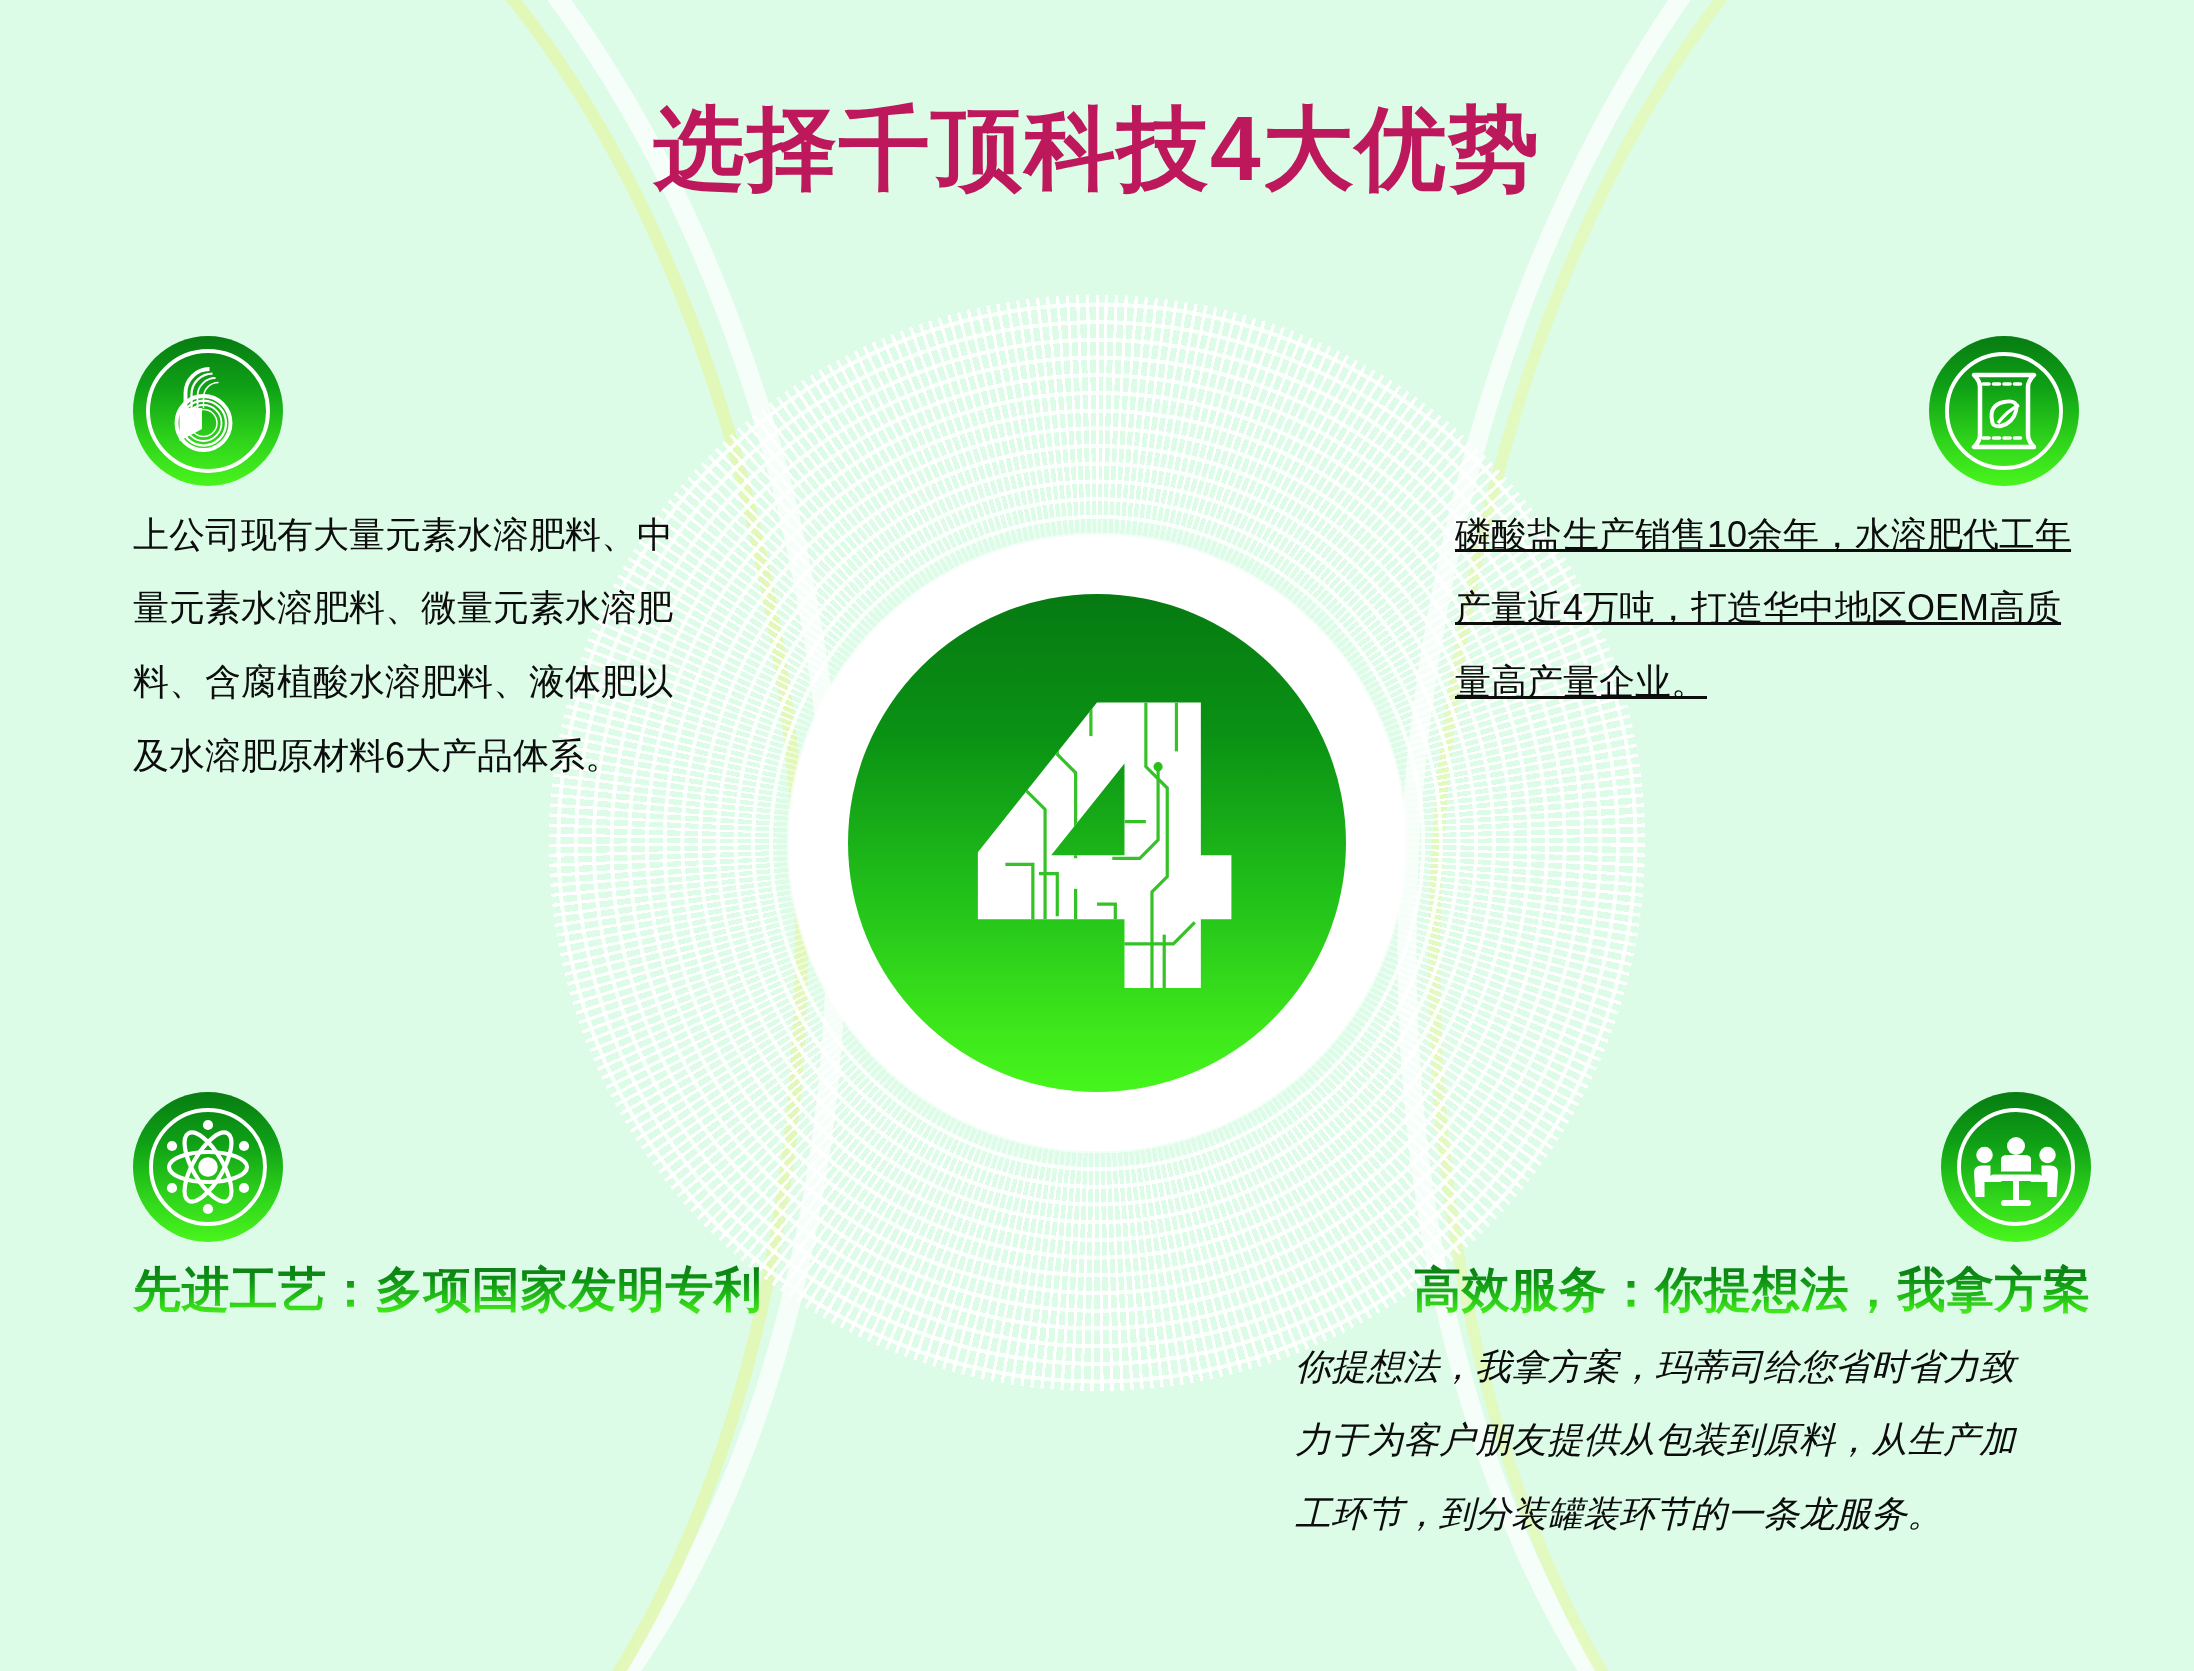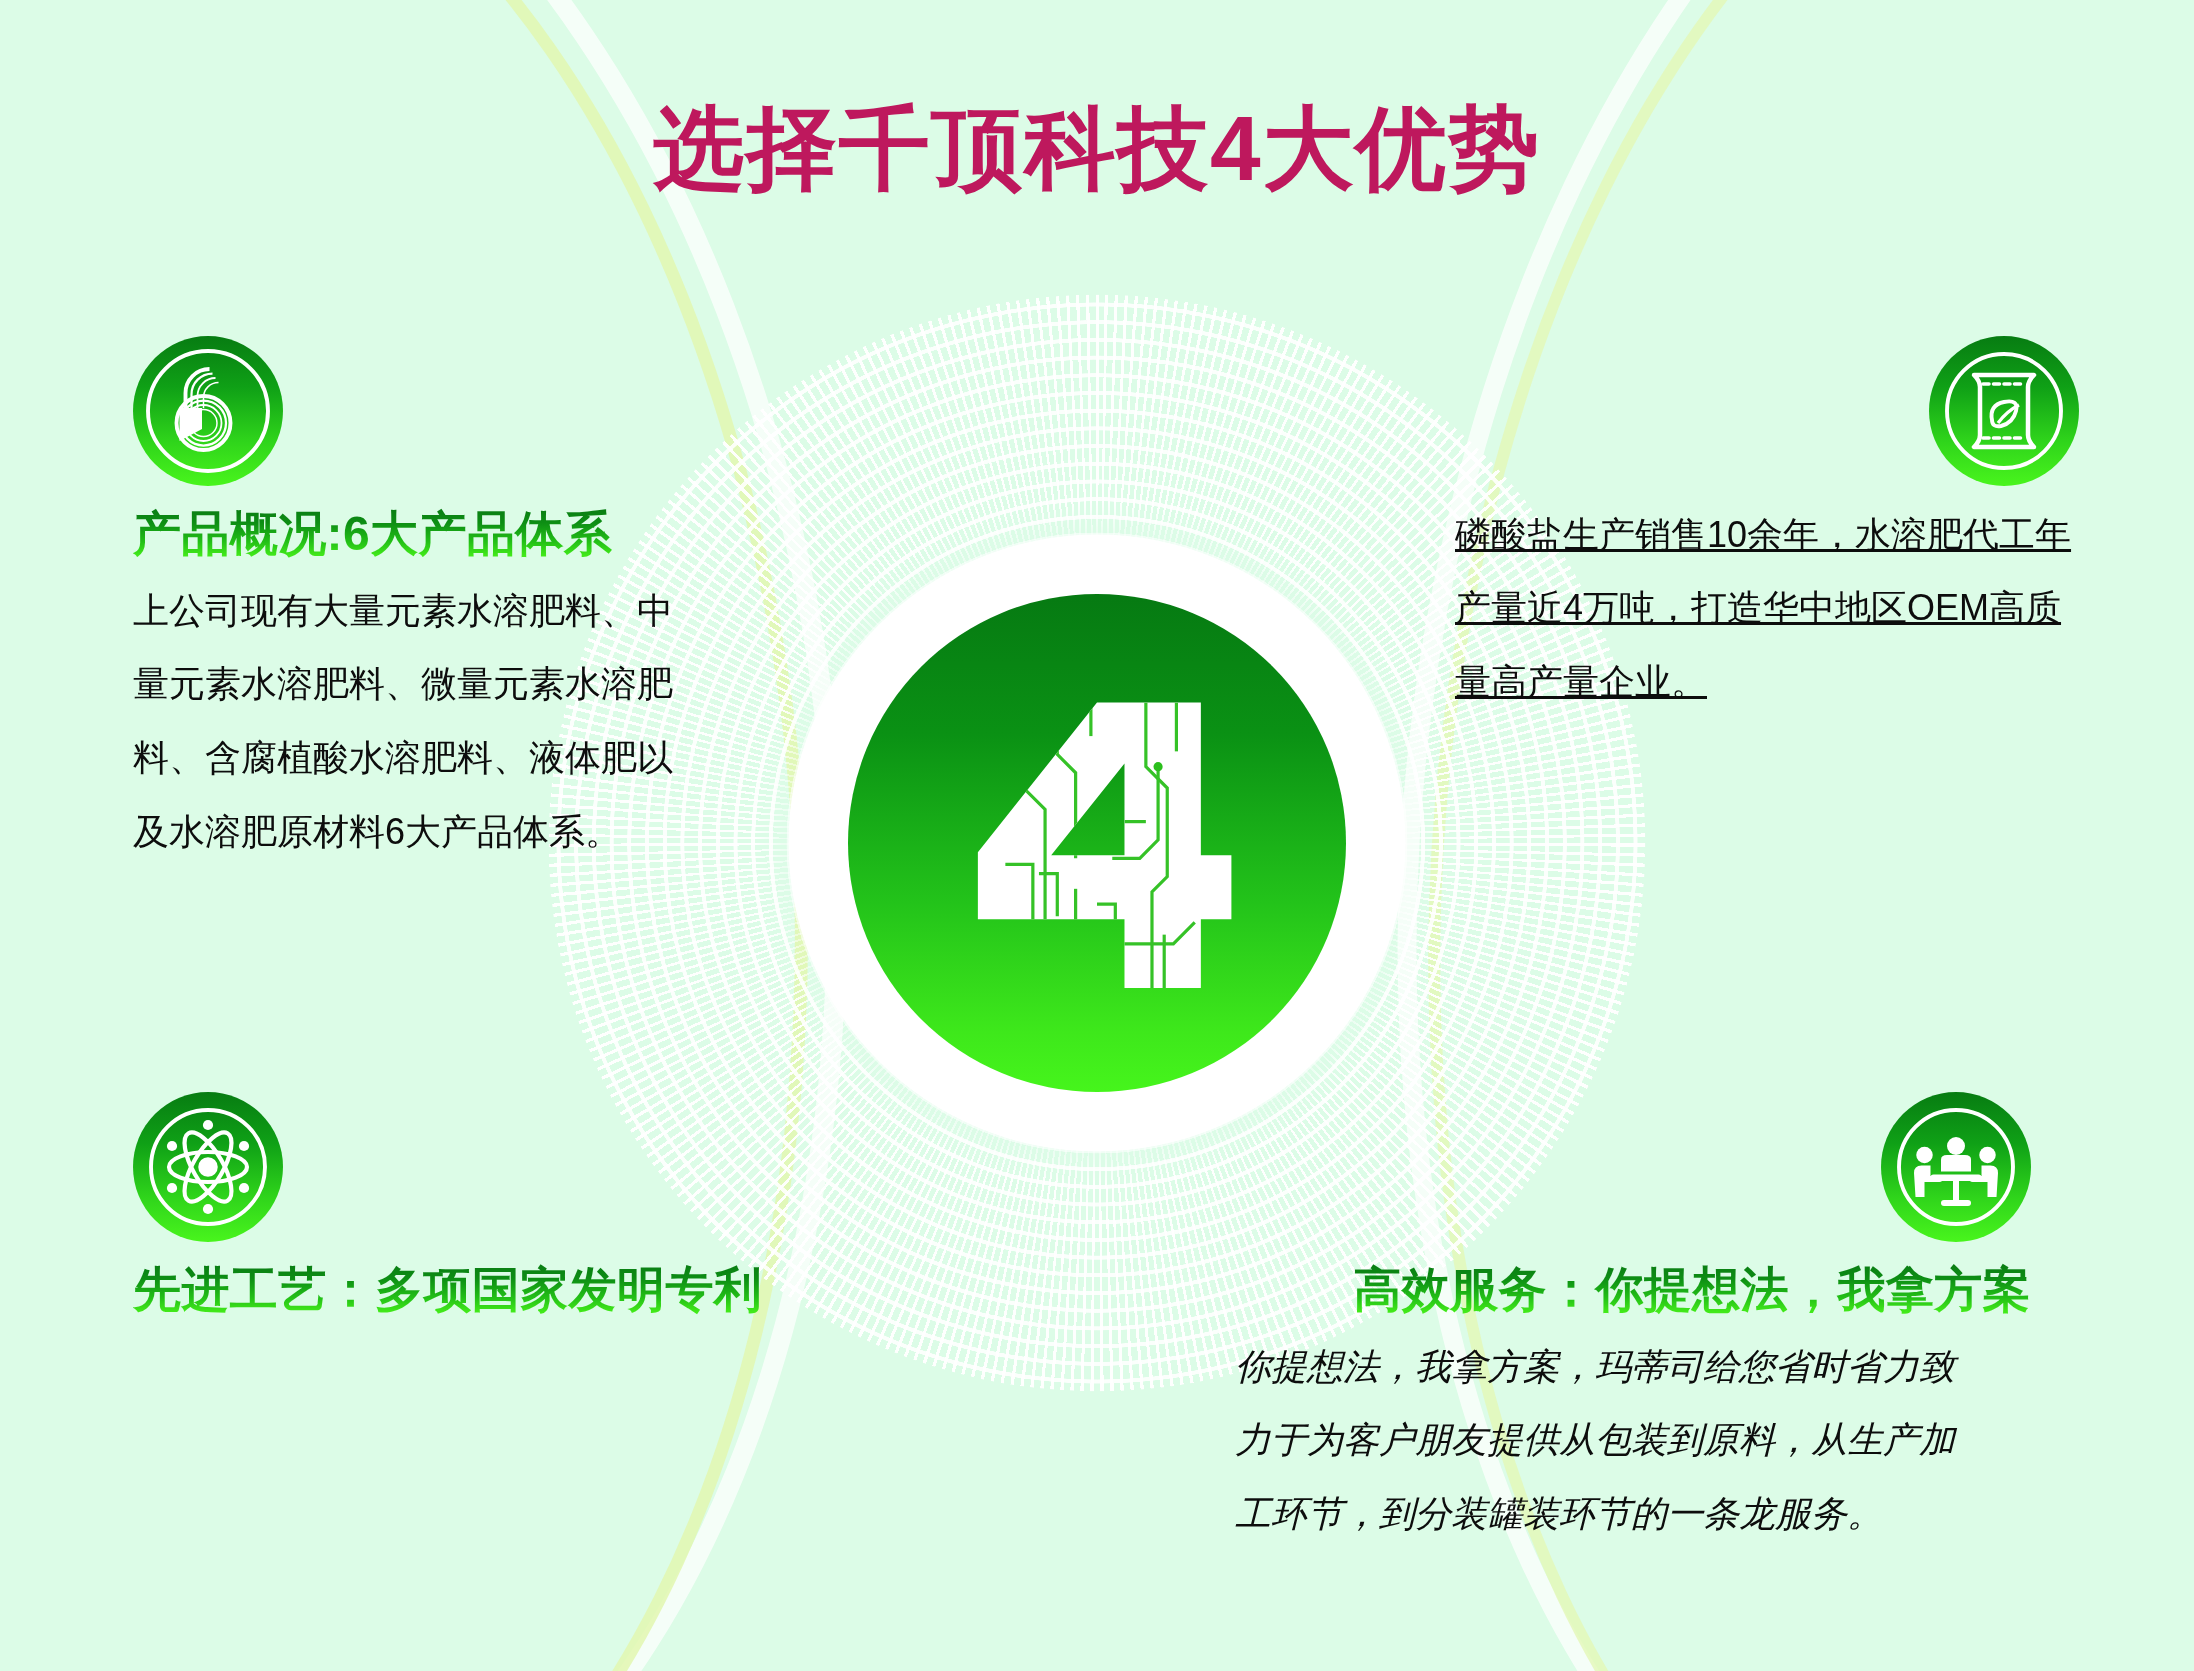--- a/index.html
+++ b/index.html
@@ -112,21 +112,21 @@
     background:linear-gradient(180deg,#067a12 0%,#0a9114 28%,#23c31a 62%,#3ee81b 88%,#46f51c 100%);
     display:flex; align-items:center; justify-content:center;
   }
   .core-num { width:310px; height:336px; }
 
   
   .card { position:absolute; width:690px; }
   .card.tl { left:133px;  top:336px; }
   .card.tr { left:1194px; top:336px;  width:885px; text-align:right; }
   .card.bl { left:133px;  top:1092px; width:796px; }
-  .card.br { left:1235px; top:1092px; width:796px; }
+  .card.br { left:1295px; top:1092px; width:796px; }
 
   .badge {
     width:150px; height:150px; border-radius:50%;
     background:linear-gradient(180deg,#077c12 0%,#0fa016 34%,#2fd41b 70%,#49f51d 100%);
     display:flex; align-items:center; justify-content:center;
     position:relative;
   }
   .card.tr .badge { margin-left:auto; }
   .card.br .badge { margin-left:646px; }
   .badge svg { width:150px; height:150px; }
@@ -222,21 +222,20 @@
         <path d="M55 28 A12 12 0 0 0 43 40 L43 48" stroke-width="1.2"></path>
         <path d="M57 31 A10 10 0 0 0 47 41 L47 48" stroke-width="1"></path>
         <circle cx="47" cy="58" r="18" stroke-width="2.6"></circle>
         <circle cx="47" cy="58" r="15" stroke-width="1.5"></circle>
         <circle cx="47" cy="58" r="12" stroke-width="1.2"></circle>
         <circle cx="47" cy="58" r="9" stroke-width="1"></circle>
       </g>
       <path d="M31 48 L46 48 L46 62 L31 70 Z" fill="#ffffff"></path>
     </svg>
   </div>
-  <div class="headline">产品概况:6大产品体系</div>
   <div class="body-text">上公司现有大量元素水溶肥料、中量元素水溶肥料、微量元素水溶肥料、含腐植酸水溶肥料、液体肥以及水溶肥原材料6大产品体系。</div>
 </div>
 
 <div class="card tr">
   <div class="badge">
     <svg viewBox="0 0 100 100">
       <circle cx="50" cy="50" r="38" fill="none" stroke="#ffffff" stroke-width="2.6"></circle>
       <path d="M30 26 Q34 30 34 34 L34 66 Q34 70 30 74 L70 74 Q66 70 66 66 L66 34 Q66 30 70 26 Z" fill="none" stroke="#ffffff" stroke-width="3" stroke-linejoin="round"></path>
       <path d="M36 32 L64 32" stroke="#ffffff" stroke-width="2.4" stroke-dasharray="4 3" stroke-linecap="round"></path>
       <path d="M36 68 L64 68" stroke="#ffffff" stroke-width="2.4" stroke-dasharray="4 3" stroke-linecap="round"></path>

